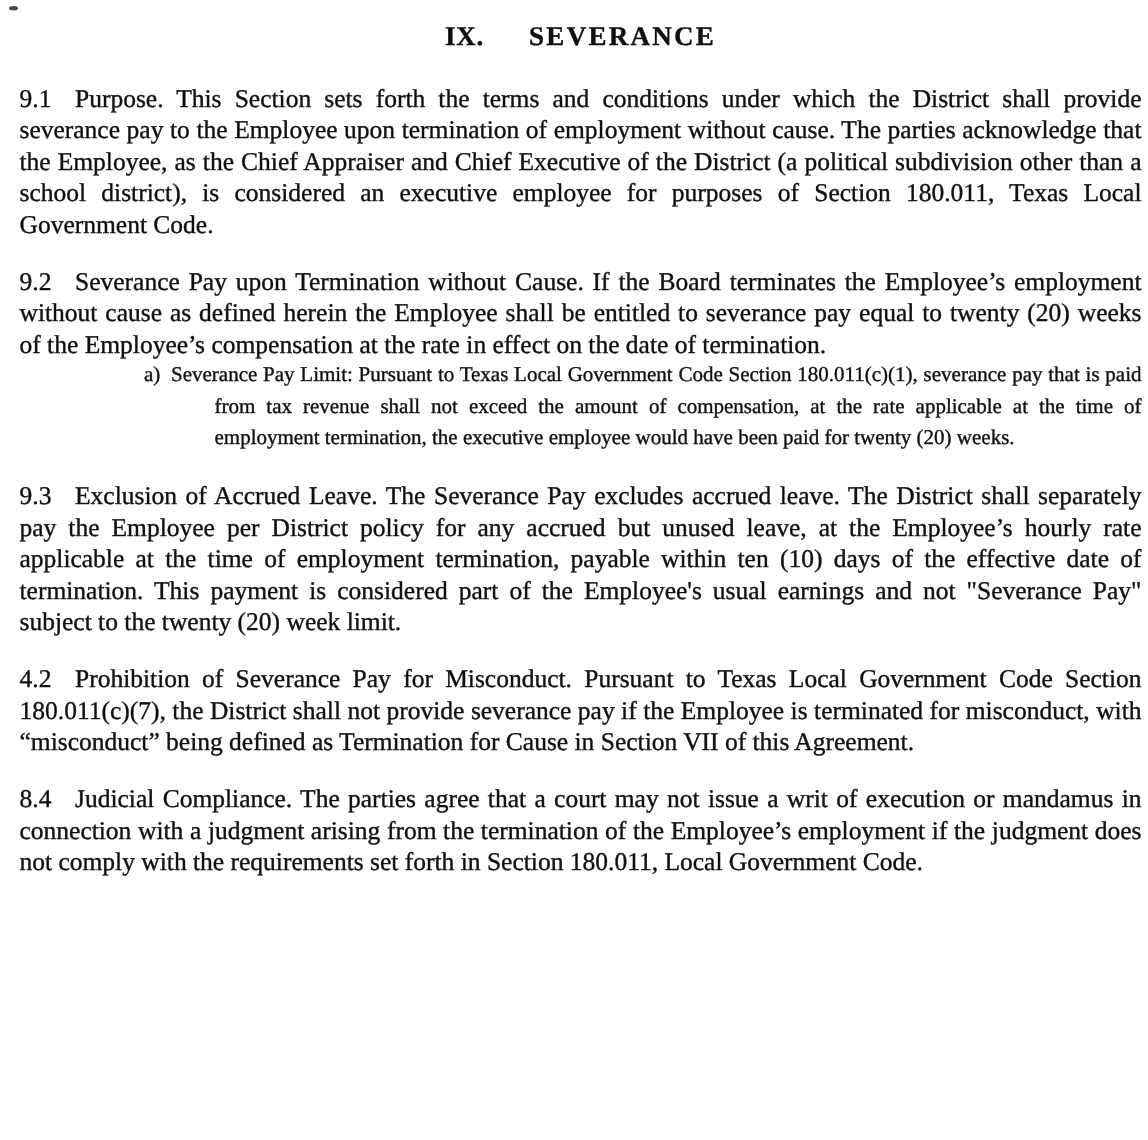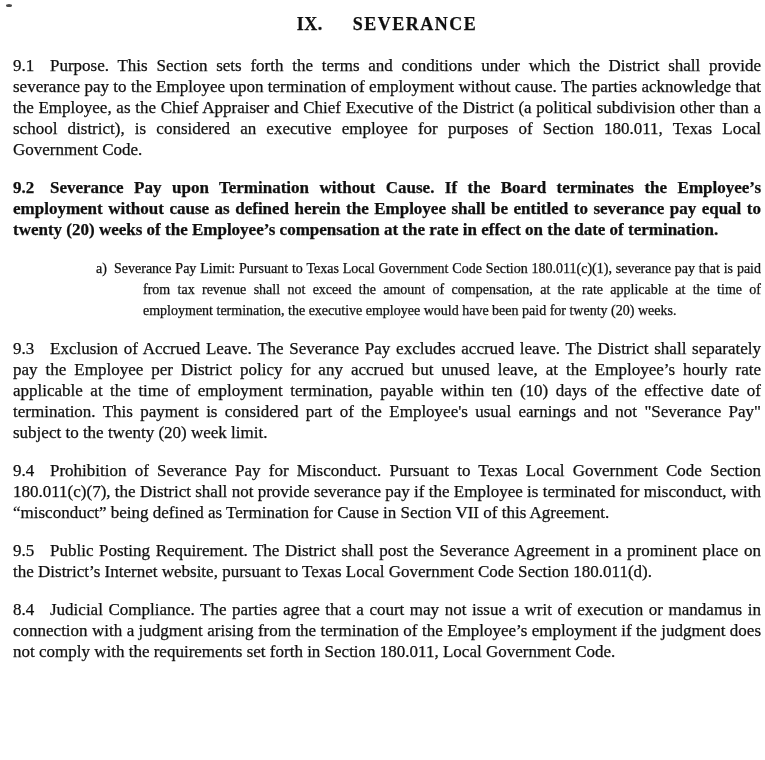--- a/index.html
+++ b/index.html
@@ -39,22 +39,21 @@
     display: inline-block;
     letter-spacing: 1.5px;
   }
   .para {
     font-size: 17px;
     line-height: 21px;
     text-align: justify;
     margin: 0 0 17px 0;
   }
   .para.tight {
-    margin-bottom: 18px;
-    font-weight: bold;
+    margin-bottom: 0;
   }
   .num {
     display: inline-block;
     width: 37px;
   }
   .sublist {
     font-size: 14px;
     line-height: 21px;
     text-align: justify;
     margin: 0 0 17px 0;
@@ -87,19 +86,18 @@
   <p class="para"><span class="num">9.1</span><span>Purpose. This Section sets forth the terms and conditions under which the District shall provide severance pay to the Employee upon termination of employment without cause. The parties acknowledge that the Employee, as the Chief Appraiser and Chief Executive of the District (a political subdivision other than a school district), is considered an executive employee for purposes of Section 180.011, Texas Local Government Code.</span></p>
 
   <p class="para tight"><span class="num">9.2</span><span>Severance Pay upon Termination without Cause. If the Board terminates the Employee’s employment without cause as defined herein the Employee shall be entitled to severance pay equal to twenty (20) weeks of the Employee’s compensation at the rate in effect on the date of termination.</span></p>
 
   <div class="sublist">
     <div class="subitem"><span class="sub-label">a)</span><span>Severance Pay Limit: Pursuant to Texas Local Government Code Section 180.011(c)(1), severance pay that is paid from tax revenue shall not exceed the amount of compensation, at the rate applicable at the time of employment termination, the executive employee would have been paid for twenty (20) weeks.</span></div>
   </div>
 
   <p class="para"><span class="num">9.3</span><span>Exclusion of Accrued Leave. The Severance Pay excludes accrued leave. The District shall separately pay the Employee per District policy for any accrued but unused leave, at the Employee’s hourly rate applicable at the time of employment termination, payable within ten (10) days of the effective date of termination. This payment is considered part of the Employee's usual earnings and not "Severance Pay" subject to the twenty (20) week limit.</span></p>
 
-  <p class="para"><span class="num">9.4</span><span>Prohibition of Severance Pay for Misconduct. Pursuant to Texas Local Government Code Section 180.011(c)(7), the District shall not provide severance pay if the Employee is terminated for misconduct, with “misconduct” being defined as Termination for Cause in Section VII of this Agreement.</span></p>
+  <p class="para"><span class="num">4.2</span><span>Prohibition of Severance Pay for Misconduct. Pursuant to Texas Local Government Code Section 180.011(c)(7), the District shall not provide severance pay if the Employee is terminated for misconduct, with “misconduct” being defined as Termination for Cause in Section VII of this Agreement.</span></p>
 
-  <p class="para"><span class="num">9.5</span><span>Public Posting Requirement. The District shall post the Severance Agreement in a prominent place on the District’s Internet website, pursuant to Texas Local Government Code Section 180.011(d).</span></p>
 
   <p class="para"><span class="num">8.4</span><span>Judicial Compliance. The parties agree that a court may not issue a writ of execution or mandamus in connection with a judgment arising from the termination of the Employee’s employment if the judgment does not comply with the requirements set forth in Section 180.011, Local Government Code.</span></p>
 
 </div>
 
 </body></html>

